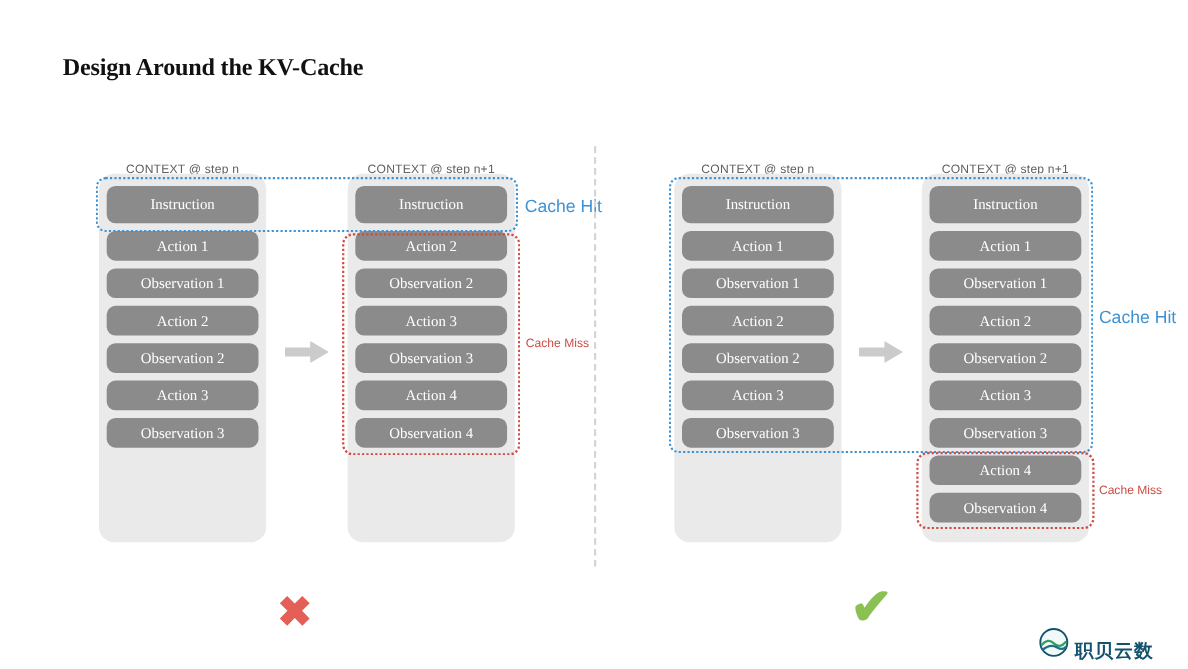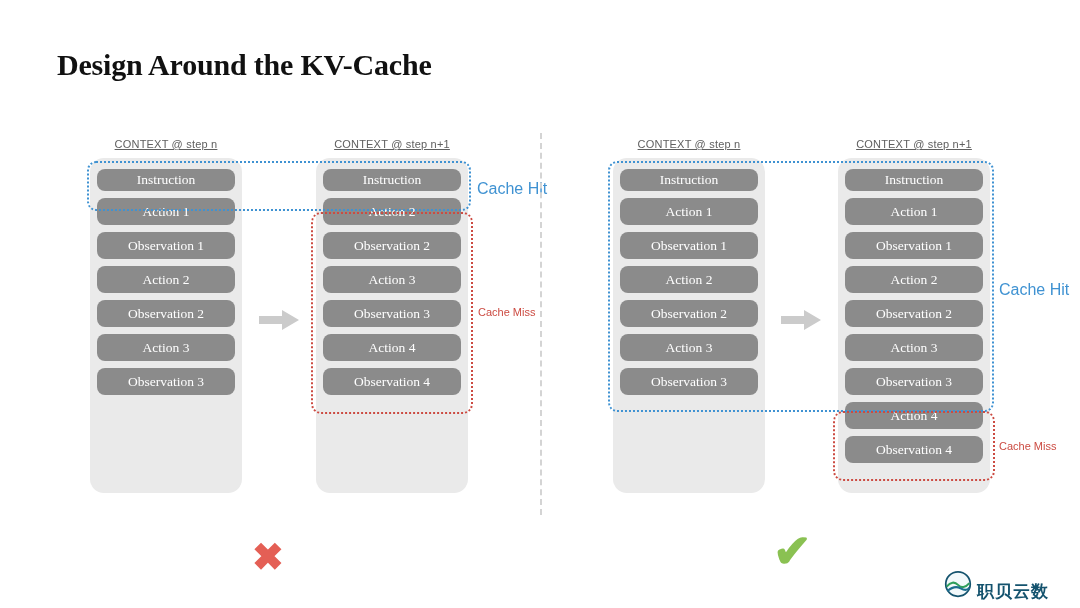--- a/index.html
+++ b/index.html
@@ -1,28 +1,28 @@
 <!DOCTYPE html>
 <html><head>
 <meta charset="utf-8">
 <style>
   html,body{margin:0;padding:0;background:#ffffff;}
   .canvas{position:relative;width:1080px;height:608px;background:#ffffff;overflow:hidden;
           font-family:"Liberation Sans",sans-serif;}
   .title{position:absolute;left:57px;top:48px;font-family:"Liberation Serif",serif;
-         font-weight:bold;font-size:30px;color:#111;letter-spacing:-0.2px;}
-  .col-label{position:absolute;top:138px;height:14px;font-size:11px;color:#606060;
-             text-align:center;letter-spacing:0.2px;text-decoration:underline;}
+         font-weight:bold;font-size:22px;color:#111;letter-spacing:-0.2px;}
+  .col-label{position:absolute;top:148px;height:14px;font-size:11px;color:#606060;
+             text-align:center;letter-spacing:0.2px;}
   .context-box{position:absolute;top:158px;width:152px;height:335px;background:#eaeaea;
                border-radius:14px;display:flex;flex-direction:column;gap:7px;
                padding:11px 7px;box-sizing:border-box;}
   .pill{flex:0 0 auto;height:27px;background:#8b8b8b;border-radius:8px;color:#ffffff;
         font-family:"Liberation Serif",serif;font-size:13.5px;display:flex;
         align-items:center;justify-content:center;white-space:nowrap;}
-  .context-box .pill:first-child{height:22px;}
+  .context-box .pill:first-child{height:34px;}
   .arrow{position:absolute;top:309px;}
   .hit-rect{position:absolute;border:2px dotted #3f92d2;border-radius:9px;box-sizing:border-box;}
   .miss-rect{position:absolute;border:2px dotted #cc4b42;border-radius:10px;box-sizing:border-box;}
   .hit-label{position:absolute;font-size:16px;color:#3f92d2;white-space:nowrap;}
   .miss-label{position:absolute;font-size:11px;color:#cc4b42;white-space:nowrap;text-align:center;}
   .separator{position:absolute;left:540px;top:133px;height:382px;width:0;
              border-left:2px dashed #d4d4d4;}
   .verdict{position:absolute;font-weight:bold;line-height:1;}
   .verdict.cross{color:#e45f55;font-size:38px;}
   .verdict.check{color:#8ac152;font-size:46px;}

